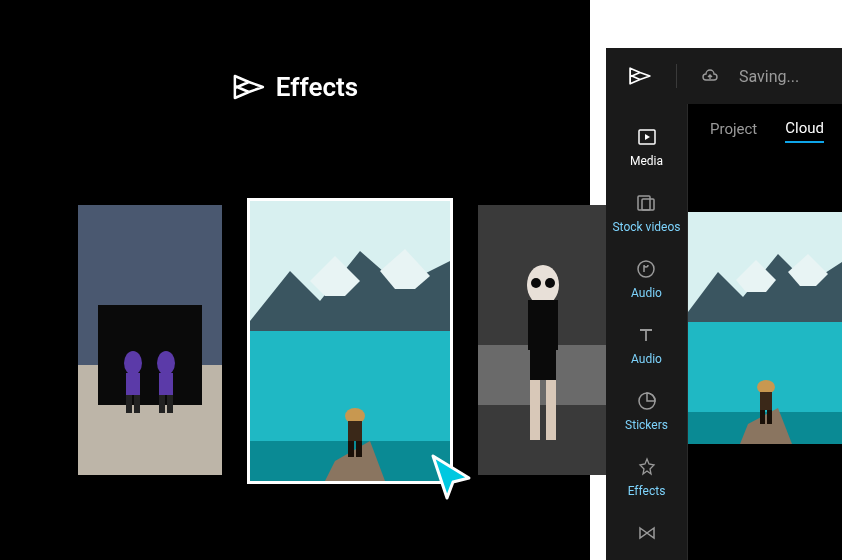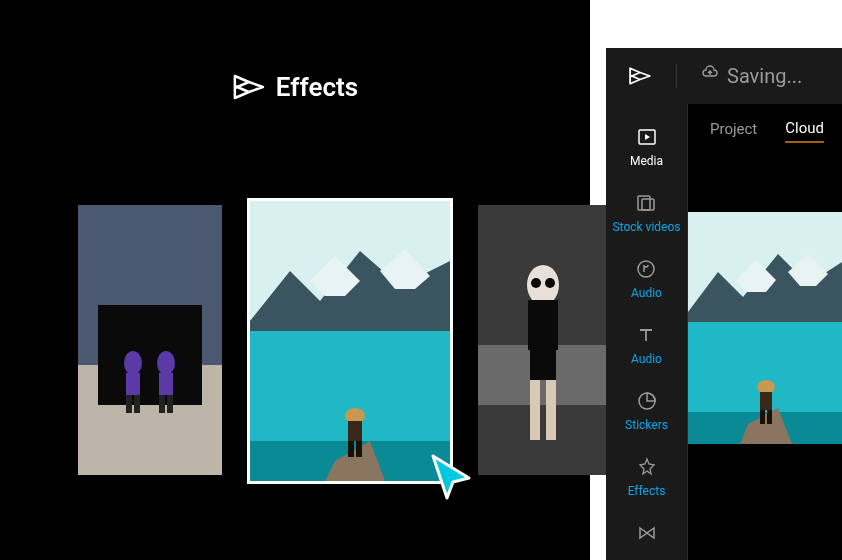--- a/index.html
+++ b/index.html
@@ -11,31 +11,31 @@
 
 .gallery { position: absolute; top: 205px; left: 78px; display: flex; gap: 28px; }
 .thumb { width: 144px; height: 270px; background: #222; position: relative; overflow: hidden; }
 .thumb.selected { outline: 3px solid #fff; outline-offset: 0; width: 200px; height: 280px; margin-top: -4px; }
 .thumb svg { width: 100%; height: 100%; display: block; }
 
 .cursor-icon { position: absolute; top: 450px; left: 425px; z-index: 10; }
 
 .side-app { position: absolute; right: 0; top: 48px; width: 236px; height: 512px; background: #1a1a1a; display: flex; }
 .side-header { position: absolute; top: 0; left: 0; right: 0; height: 56px; background: #1a1a1a; display: flex; align-items: center; padding-left: 22px; gap: 24px; }
-.saving-wrap { display: flex; align-items: flex-start; gap: 8px; color: #9a9a9a; font-size: 20px; }
+.saving-wrap { display: flex; align-items: flex-end; gap: 20px; color: #9a9a9a; font-size: 16px; }
 
 .left-rail { position: absolute; left: 0; top: 56px; width: 82px; bottom: 0; background: #1a1a1a; border-right: 1px solid #2a2a2a; display: flex; flex-direction: column; align-items: center; padding-top: 14px; }
-.rail-item { display: flex; flex-direction: column; align-items: center; gap: 6px; padding: 8px 0; margin-bottom: 8px; color: #0ea5e9; font-size: 12px; cursor: pointer; }
+.rail-item { display: flex; flex-direction: column; align-items: center; gap: 6px; padding: 8px 0; margin-bottom: 8px; color: #7dd3fc; font-size: 12px; cursor: pointer; }
 .rail-item.active { color: #fff; }
 .rail-icon { width: 22px; height: 22px; display: flex; align-items: center; justify-content: center; }
 
 .content-area { position: absolute; left: 82px; top: 56px; right: 0; bottom: 0; background: #000000; }
 .tabs { display: flex; align-items: center; height: 50px; padding-left: 22px; gap: 28px; }
 .tab { color: #9a9a9a; font-size: 15px; cursor: pointer; padding: 4px 0; }
-.tab.active { color: #fff; border-bottom: 2px solid #a16207; }
+.tab.active { color: #fff; border-bottom: 2px solid #0ea5e9; }
 
 .space-row { height: 40px; background: #333; margin: 0 0 0 0; display: flex; align-items: center; padding-left: 16px; color: #ddd; font-size: 14px; }
 
 .cloud-thumb { position: absolute; left: 0; top: 108px; width: 154px; height: 232px; overflow: hidden; }
 .cloud-thumb svg { width: 100%; height: 100%; }
 </style>
 </head>
 <body>
 
 <div class="main-panel">

